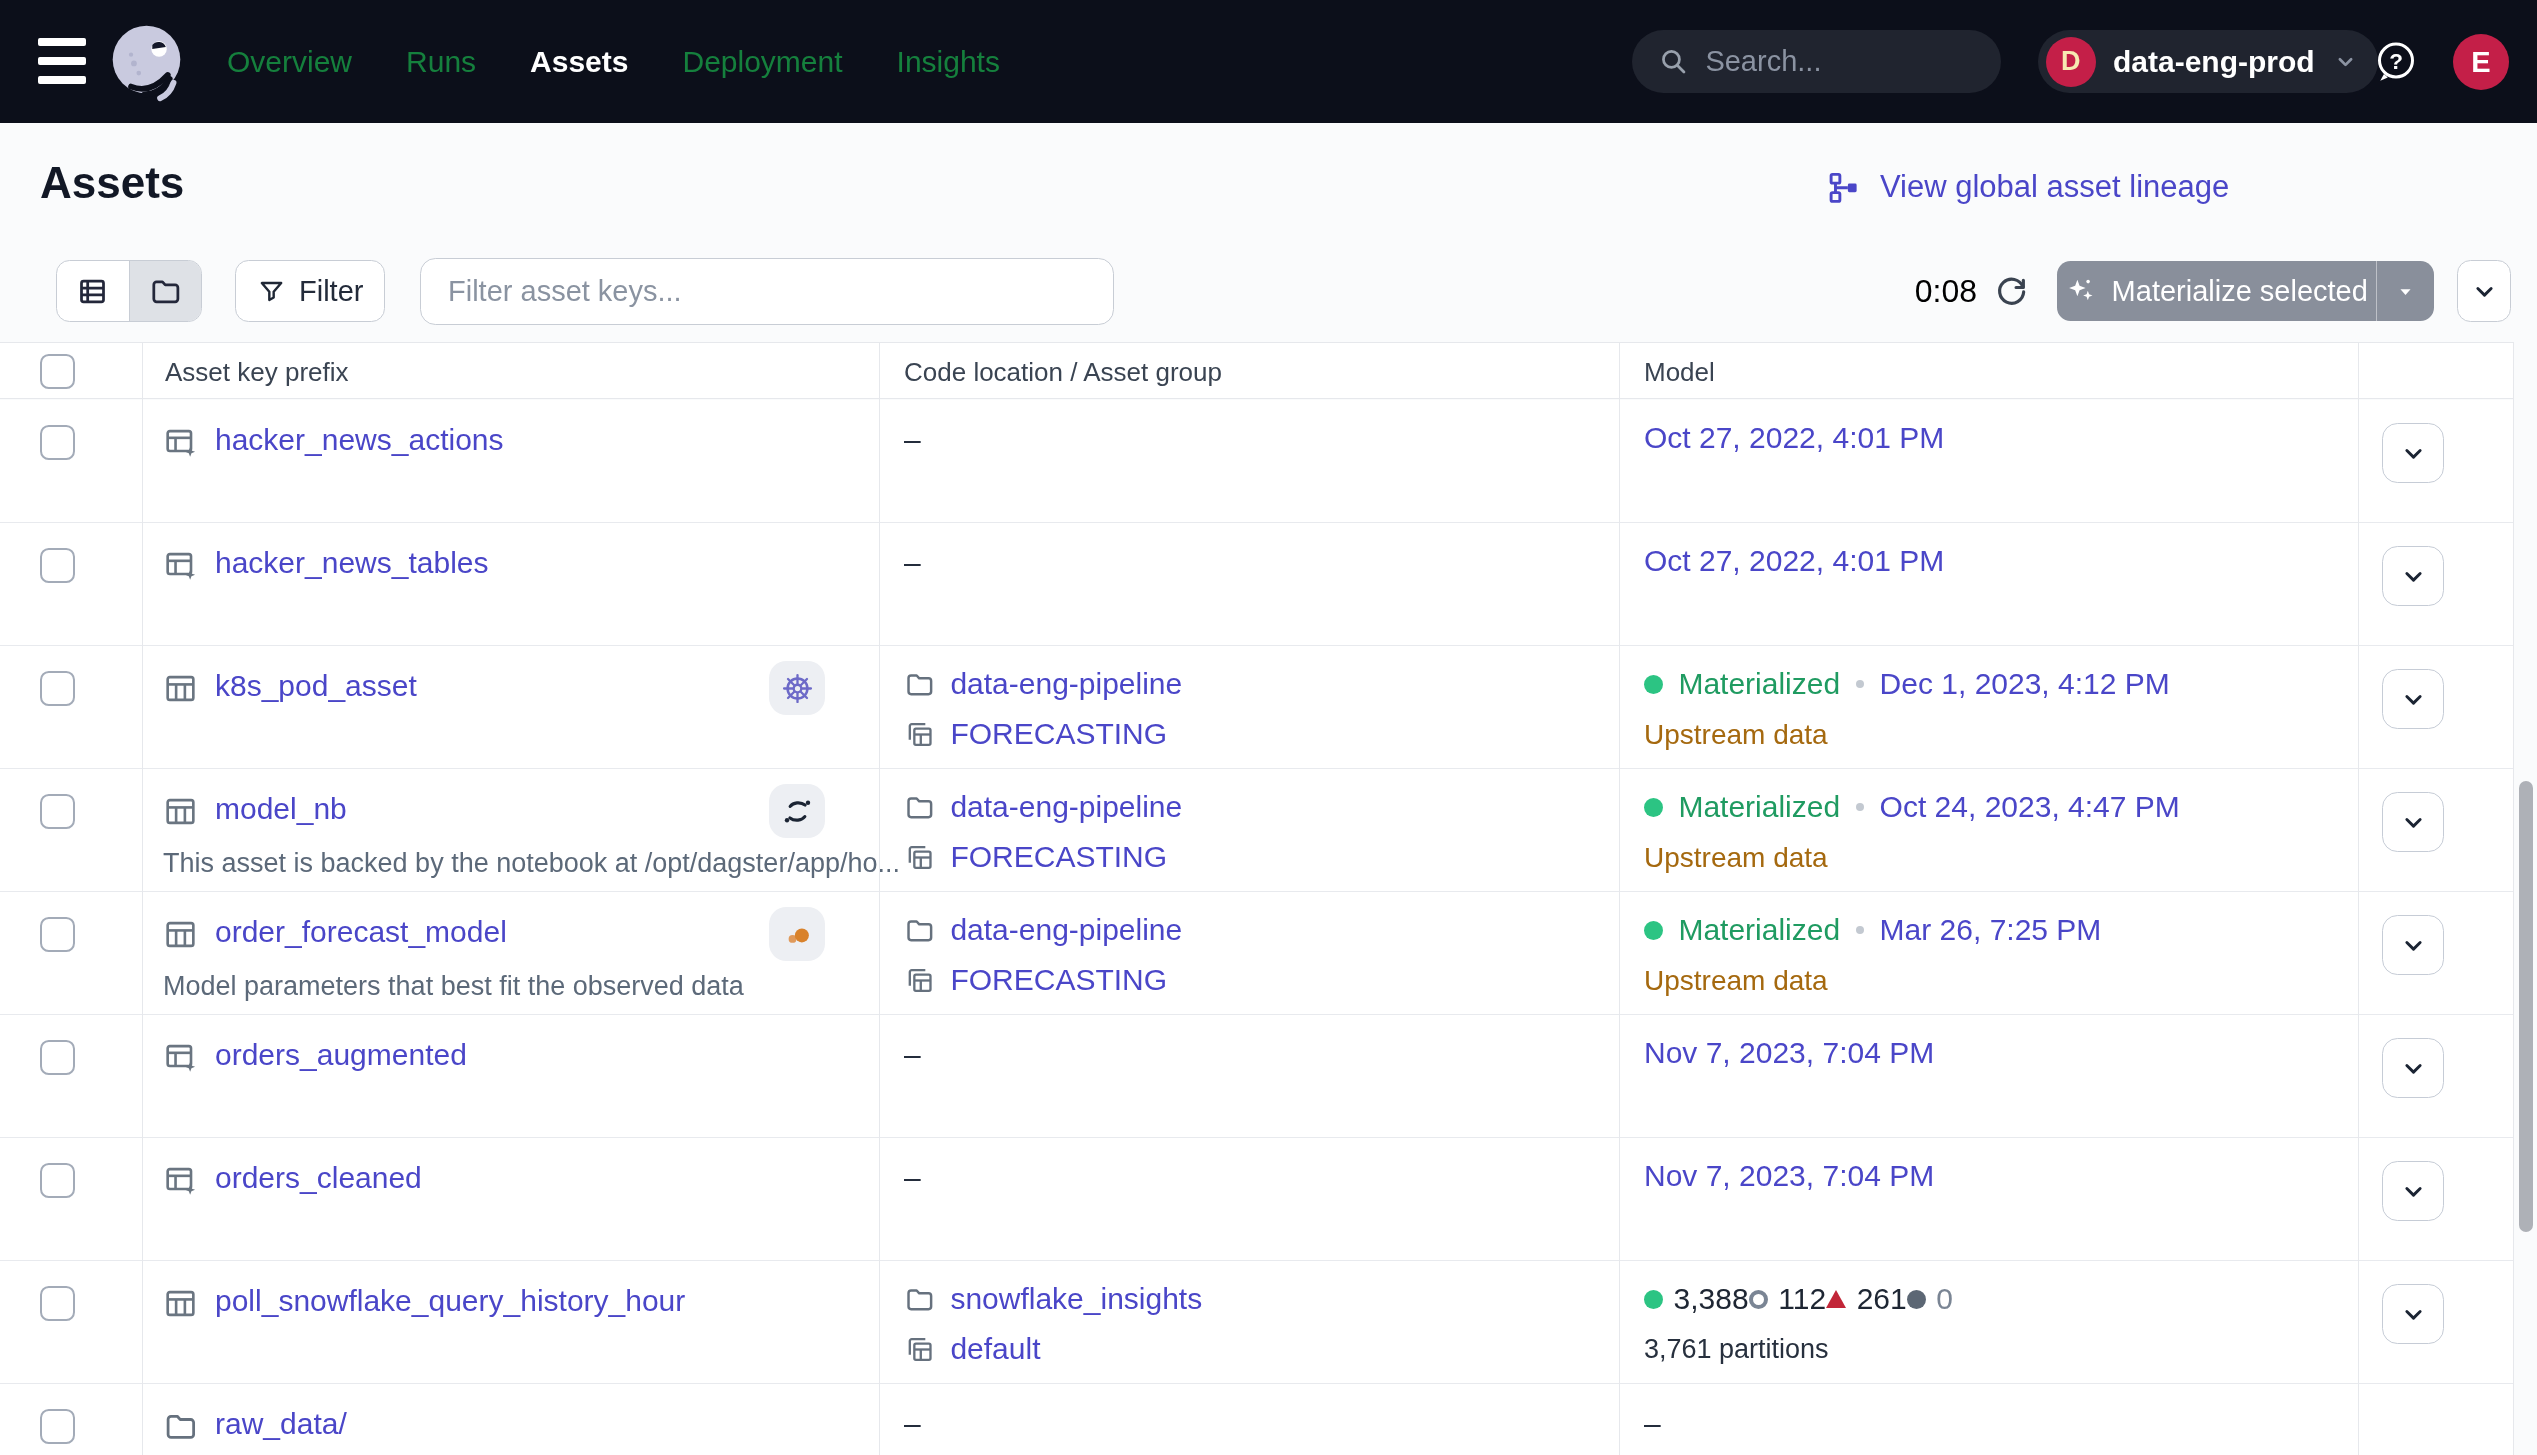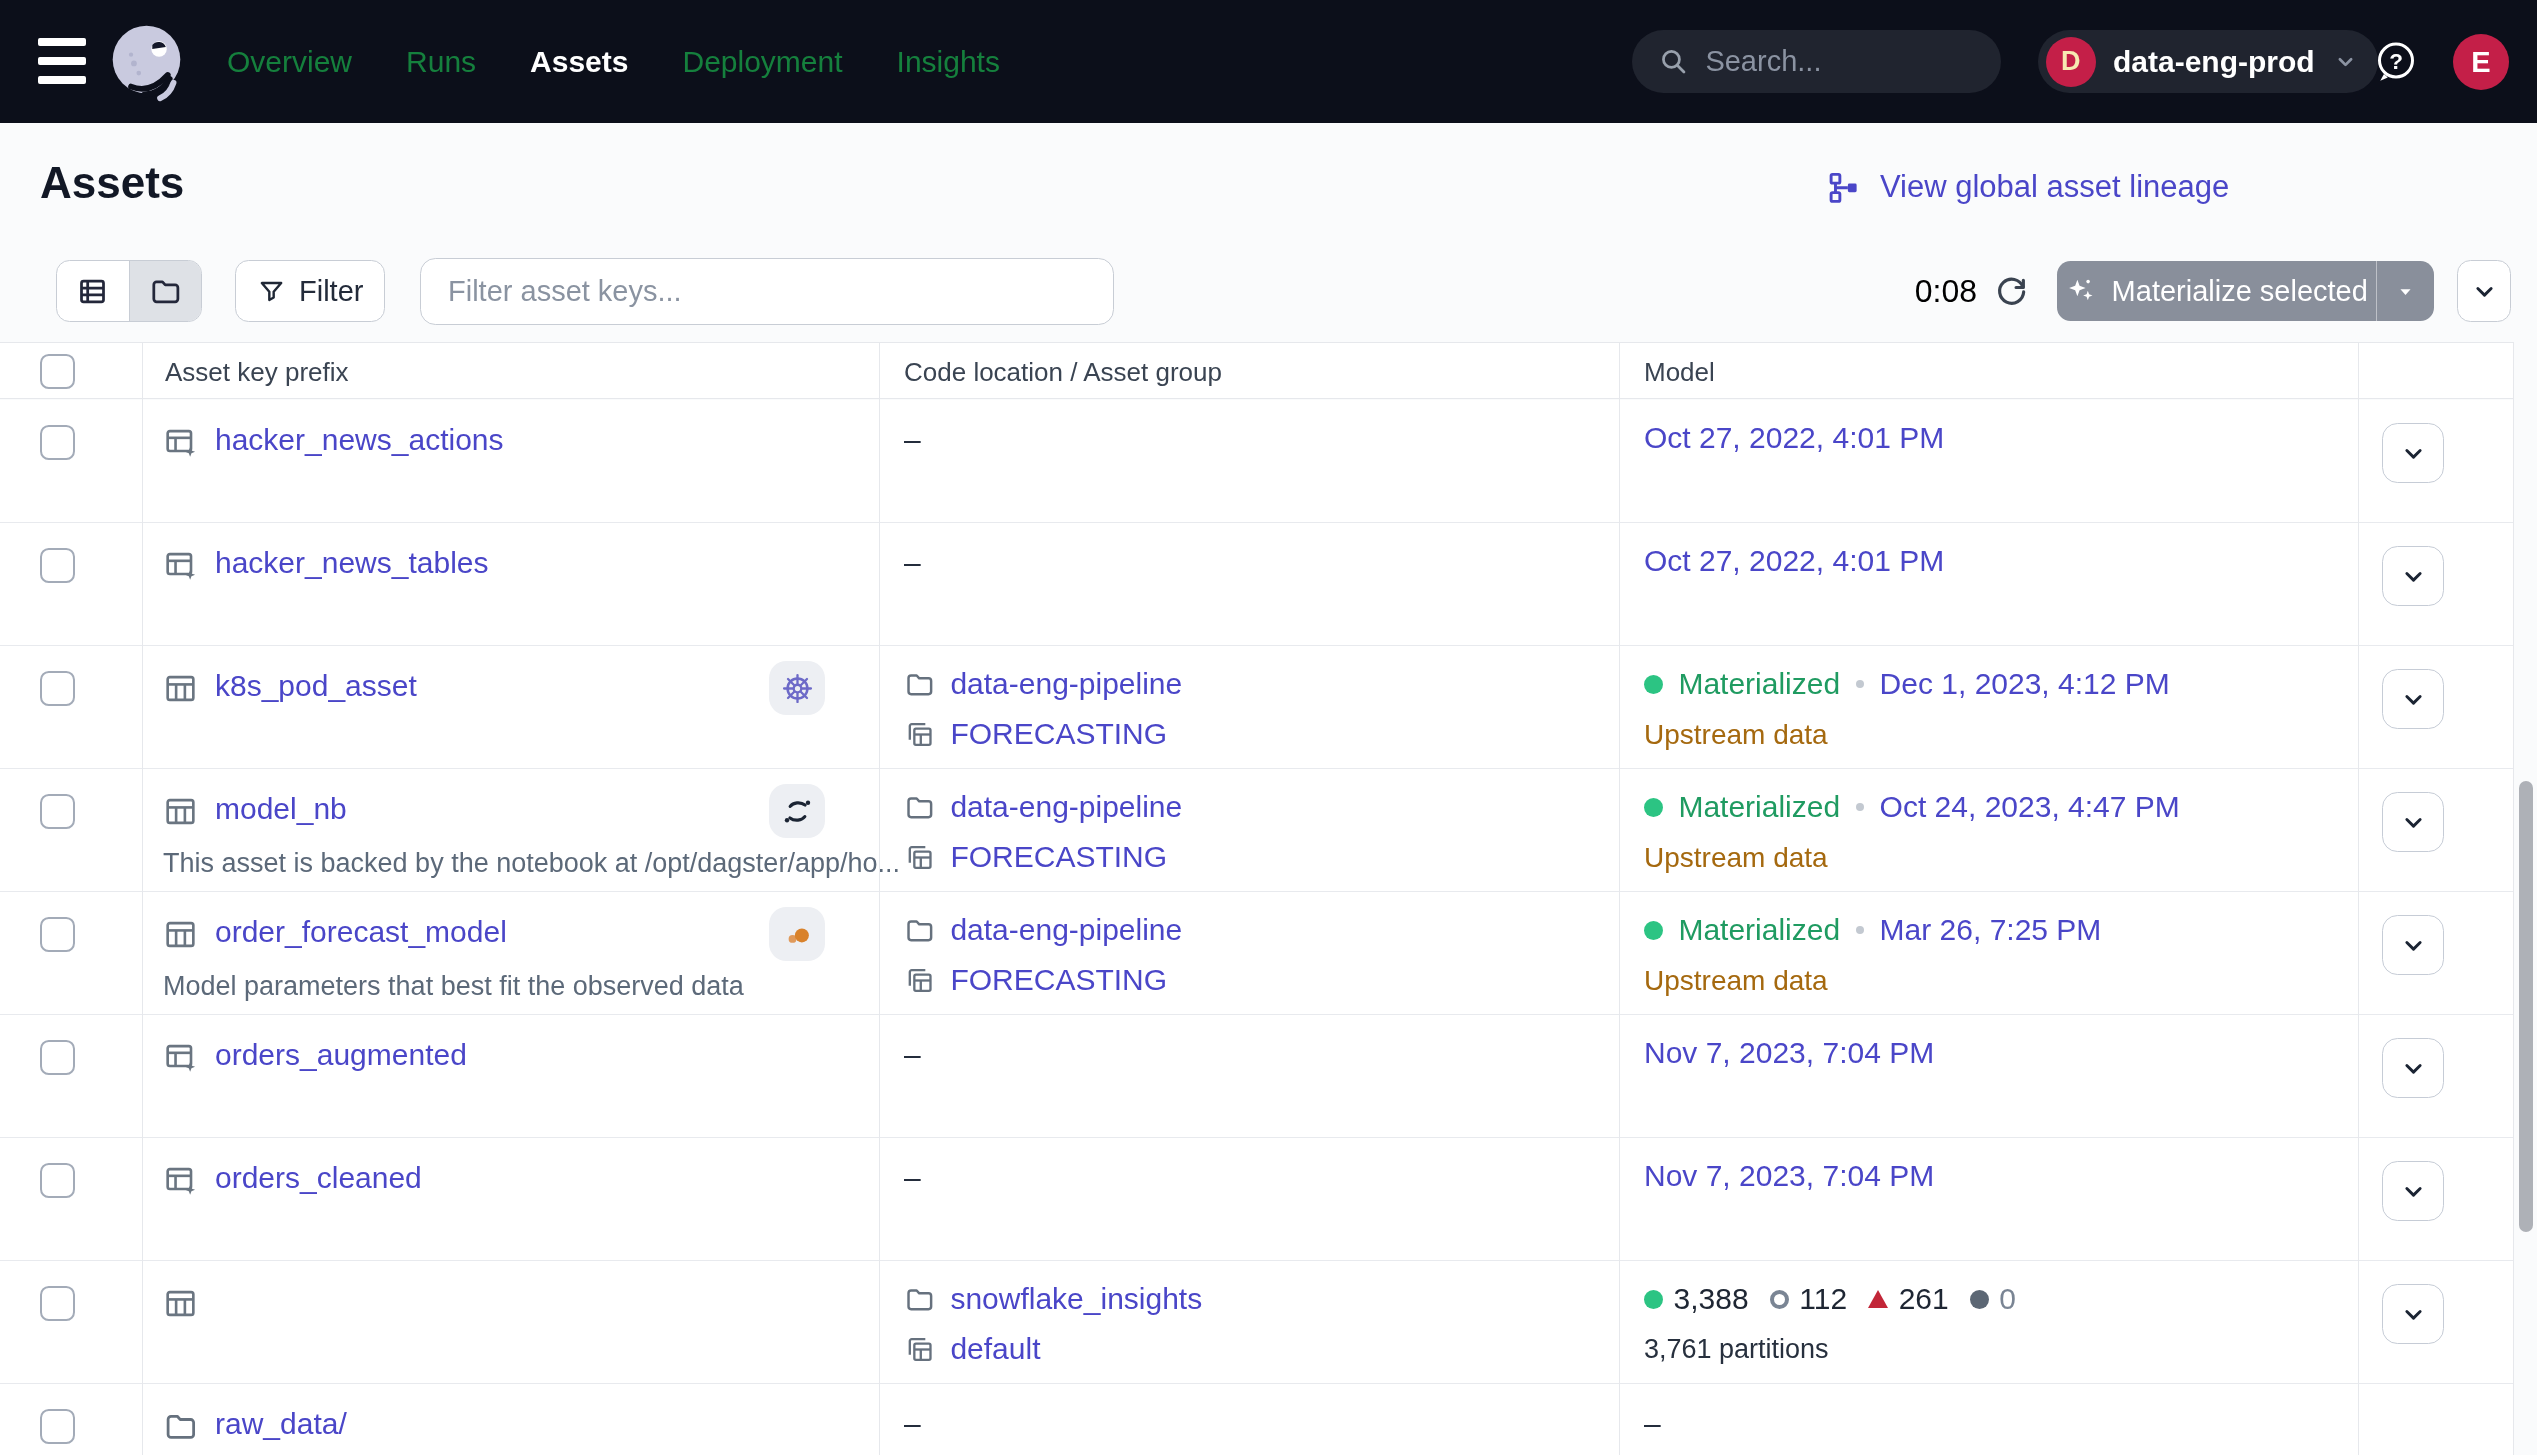--- a/index.html
+++ b/index.html
@@ -90,21 +90,21 @@
     font-size:30px; color:#4A46C8; cursor:pointer; }
   .locline.l1 { top:21px; } .locline.l2 { top:71px;align-items:center; }
   .dash { position:absolute; top:23px; font-size:30px; color:#242D3C; }
   .dash.in-loc { left:904px; } .dash.in-status { left:1644px; }
   .stline { position:absolute; left:1644px; top:21px; display:flex; align-items:center; gap:15.4px; }
   .stdot { width:19px; height:19px; border-radius:50%; background:#2CC483; }
   .stlabel { font-size:30px; color:#1F9B61; cursor:pointer; }
   .stsep { width:8.7px; height:8.7px; border-radius:50%; background:#C3C9D1; }
   .stdate { font-size:30px; color:#4A46C8; cursor:pointer; white-space:nowrap; }
   .upstream { position:absolute; left:1644px; top:73px; font-size:28px; color:#A5690F; cursor:pointer; }
-  .counts { position:absolute; left:1644px; top:21px; display:flex; align-items:center; gap:21px; cursor:pointer; }
+  .counts { position:absolute; left:1644px; top:21px; display:flex; align-items:center; cursor:pointer; }
   .cgroup { display:flex; align-items:center; gap:10.6px; }
   .cdot { width:19px; height:19px; border-radius:50%; }
   .cdot.green { background:#2CC483; } .cdot.gray { background:#5C6774; }
   .cring { width:19px; height:19px; border-radius:50%; border:4.3px solid #7A8594; background:#fff; }
   .ctri { width:0; height:0; border-left:10.6px solid transparent; border-right:10.6px solid transparent;
     border-bottom:18px solid #C22638; }
   .cnum { font-size:30px; color:#1E2633; }
   .cnum.muted { color:#7A8594; }
   .partitions { position:absolute; left:1644px; top:73px; font-size:27px; color:#27303E; }
   .rowbtn { position:absolute; left:2382px; top:23px; width:62px; height:60px;
@@ -504,20 +504,21 @@
 <div class="trow" style="top:1261px;">
   <span class="cb" style="left:40px; top:25px;"></span>
   <span class="aicon">
     <svg width="35" height="35" viewBox="0 0 24 24">
         <rect x="3.2" y="4.2" width="17.6" height="15.6" rx="1.5" stroke="#6A7581" stroke-width="1.8" fill="none"></rect>
         <line x1="3.2" y1="9.2" x2="20.8" y2="9.2" stroke="#6A7581" stroke-width="1.8"></line>
         <line x1="9" y1="9.2" x2="9" y2="19.8" stroke="#6A7581" stroke-width="1.8"></line>
         <line x1="15" y1="9.2" x2="15" y2="19.8" stroke="#6A7581" stroke-width="1.8"></line>
       </svg>
   </span>
+  <span class="aname">poll_snowflake_query_history_hour</span>
   <span class="locline l1">
     <span>
       <svg width="31" height="31" viewBox="0 0 24 24">
           <path d="M3.5 7c0-1.1.9-2 2-2h4.3l2 2.2h7.2c1.1 0 2 .9 2 2v8.3c0 1.1-.9 2-2 2H5.5c-1.1 0-2-.9-2-2V7z" stroke="#66717E" stroke-width="1.9" fill="none" stroke-linejoin="round"></path>
         </svg>
     </span>
     <span>snowflake_insights</span>
   </span>
   <span class="locline l2">
     <span>

